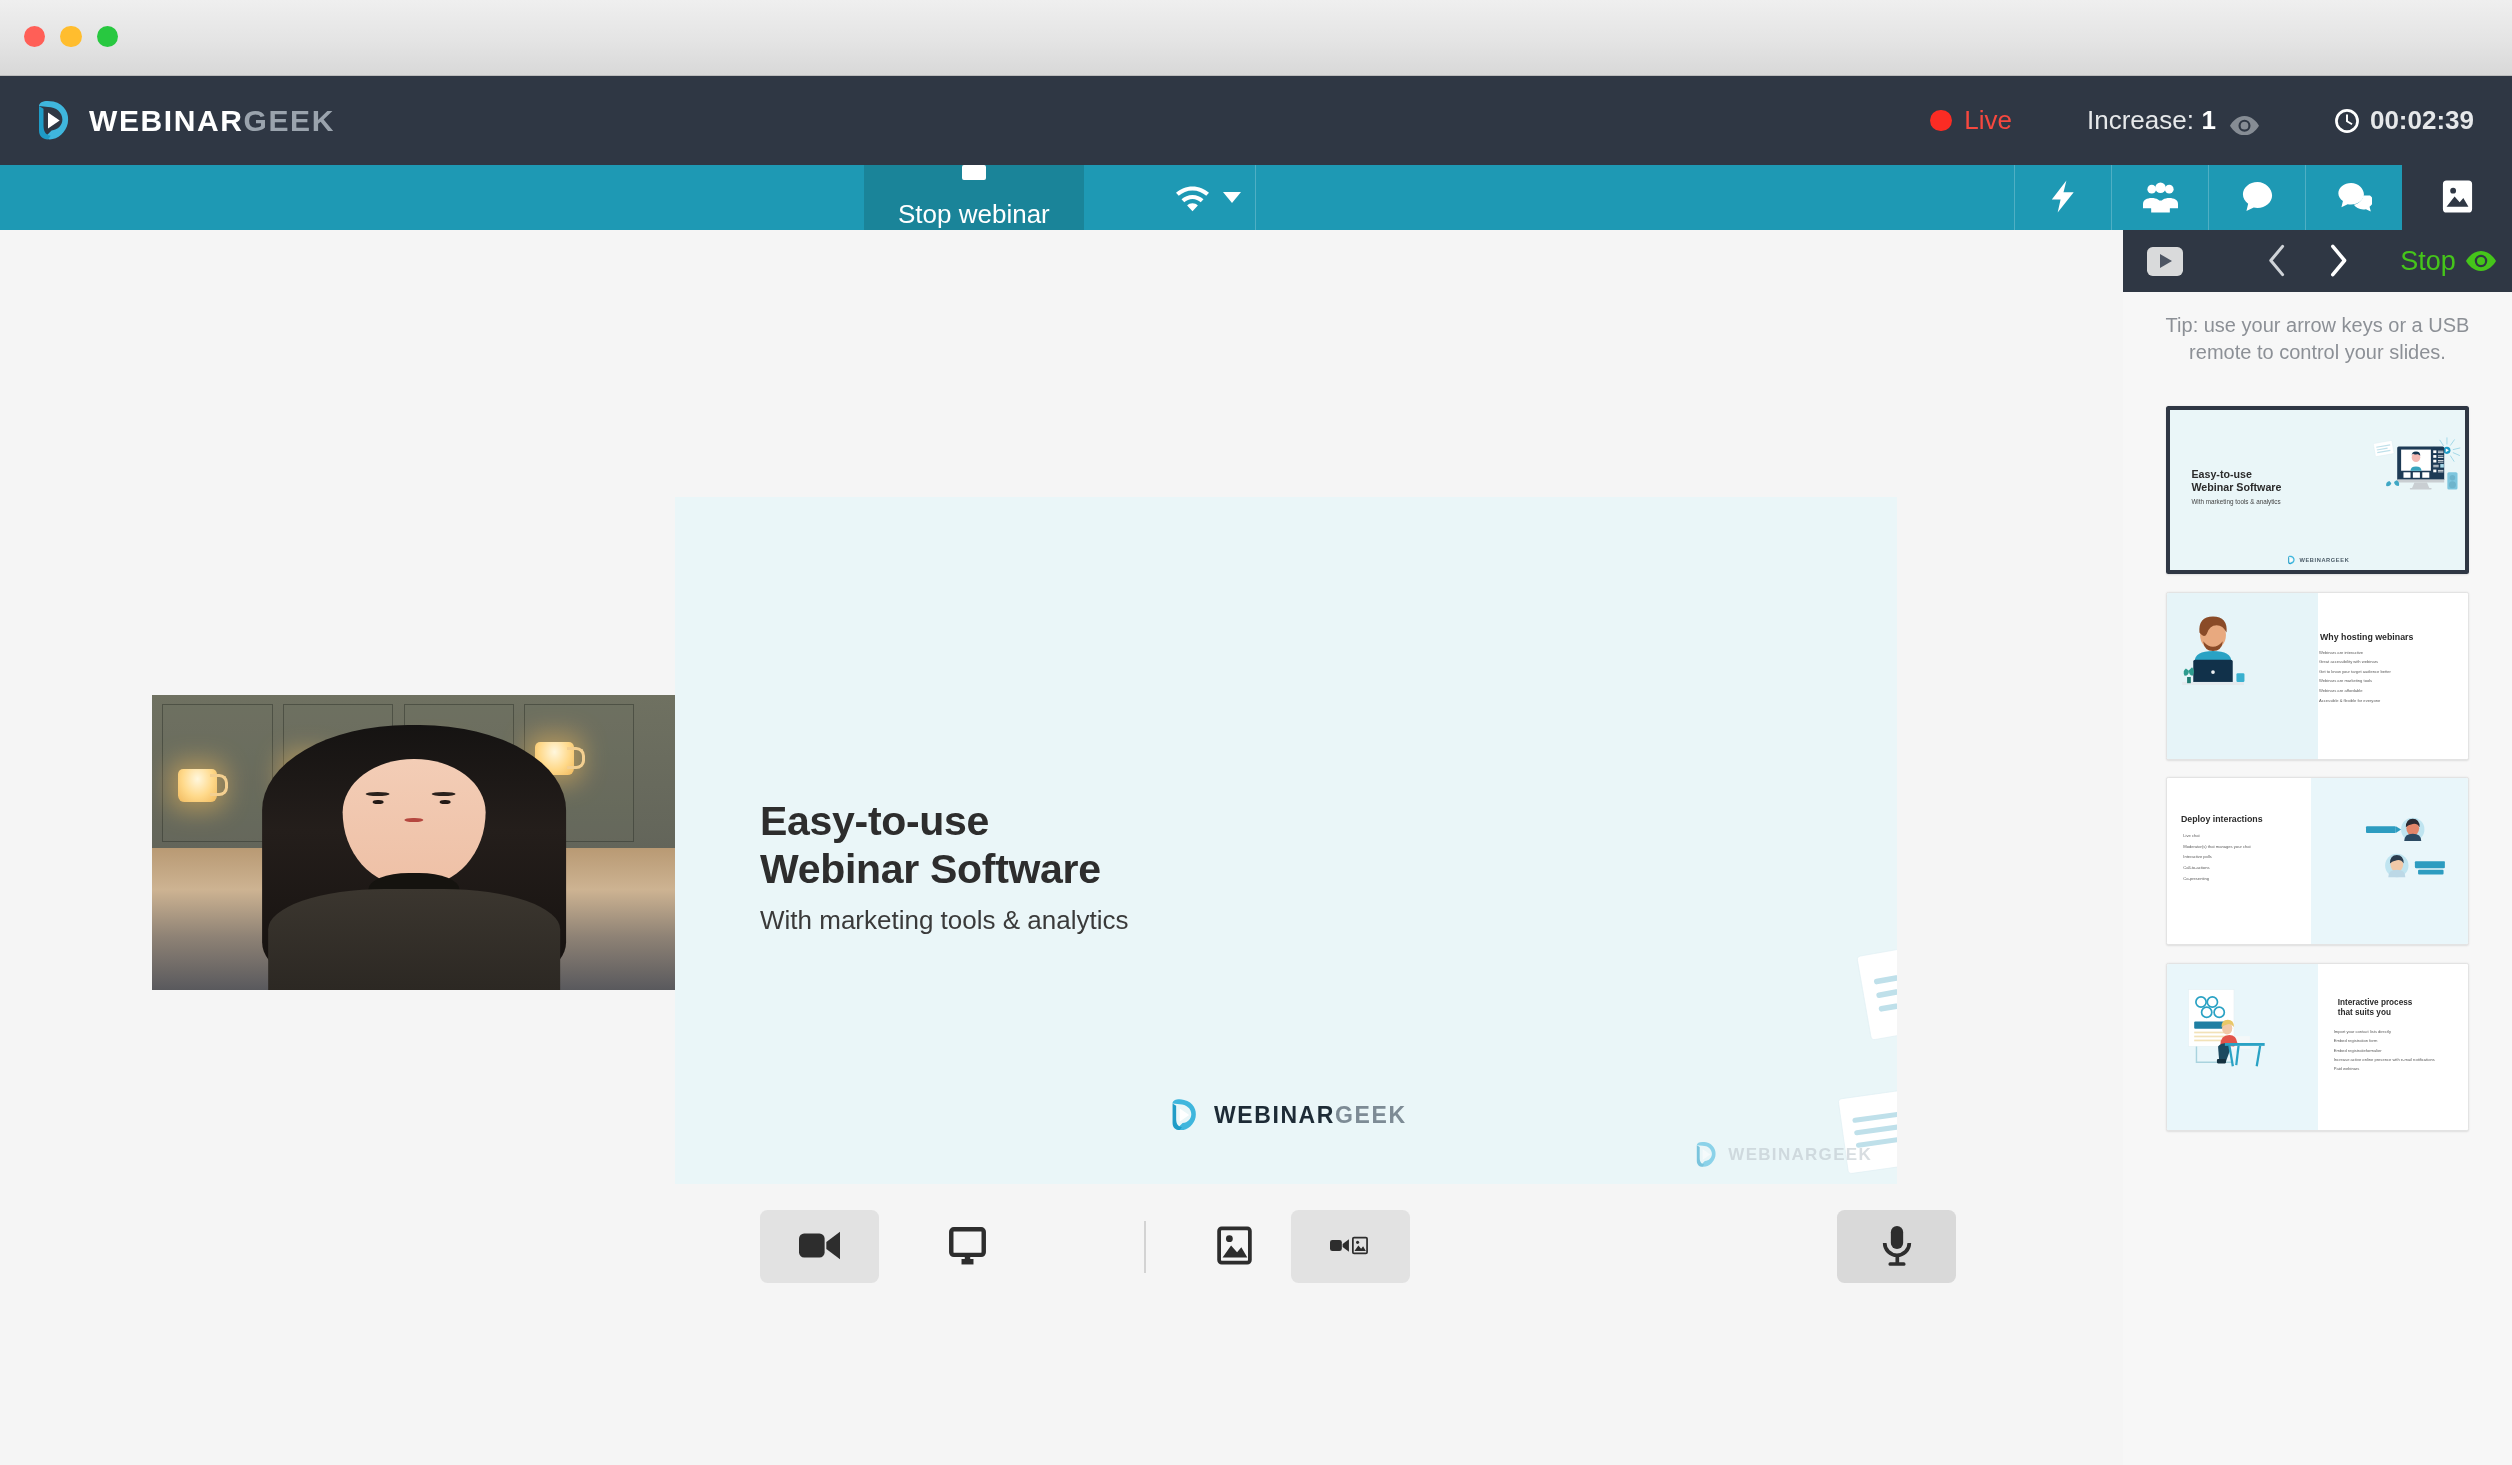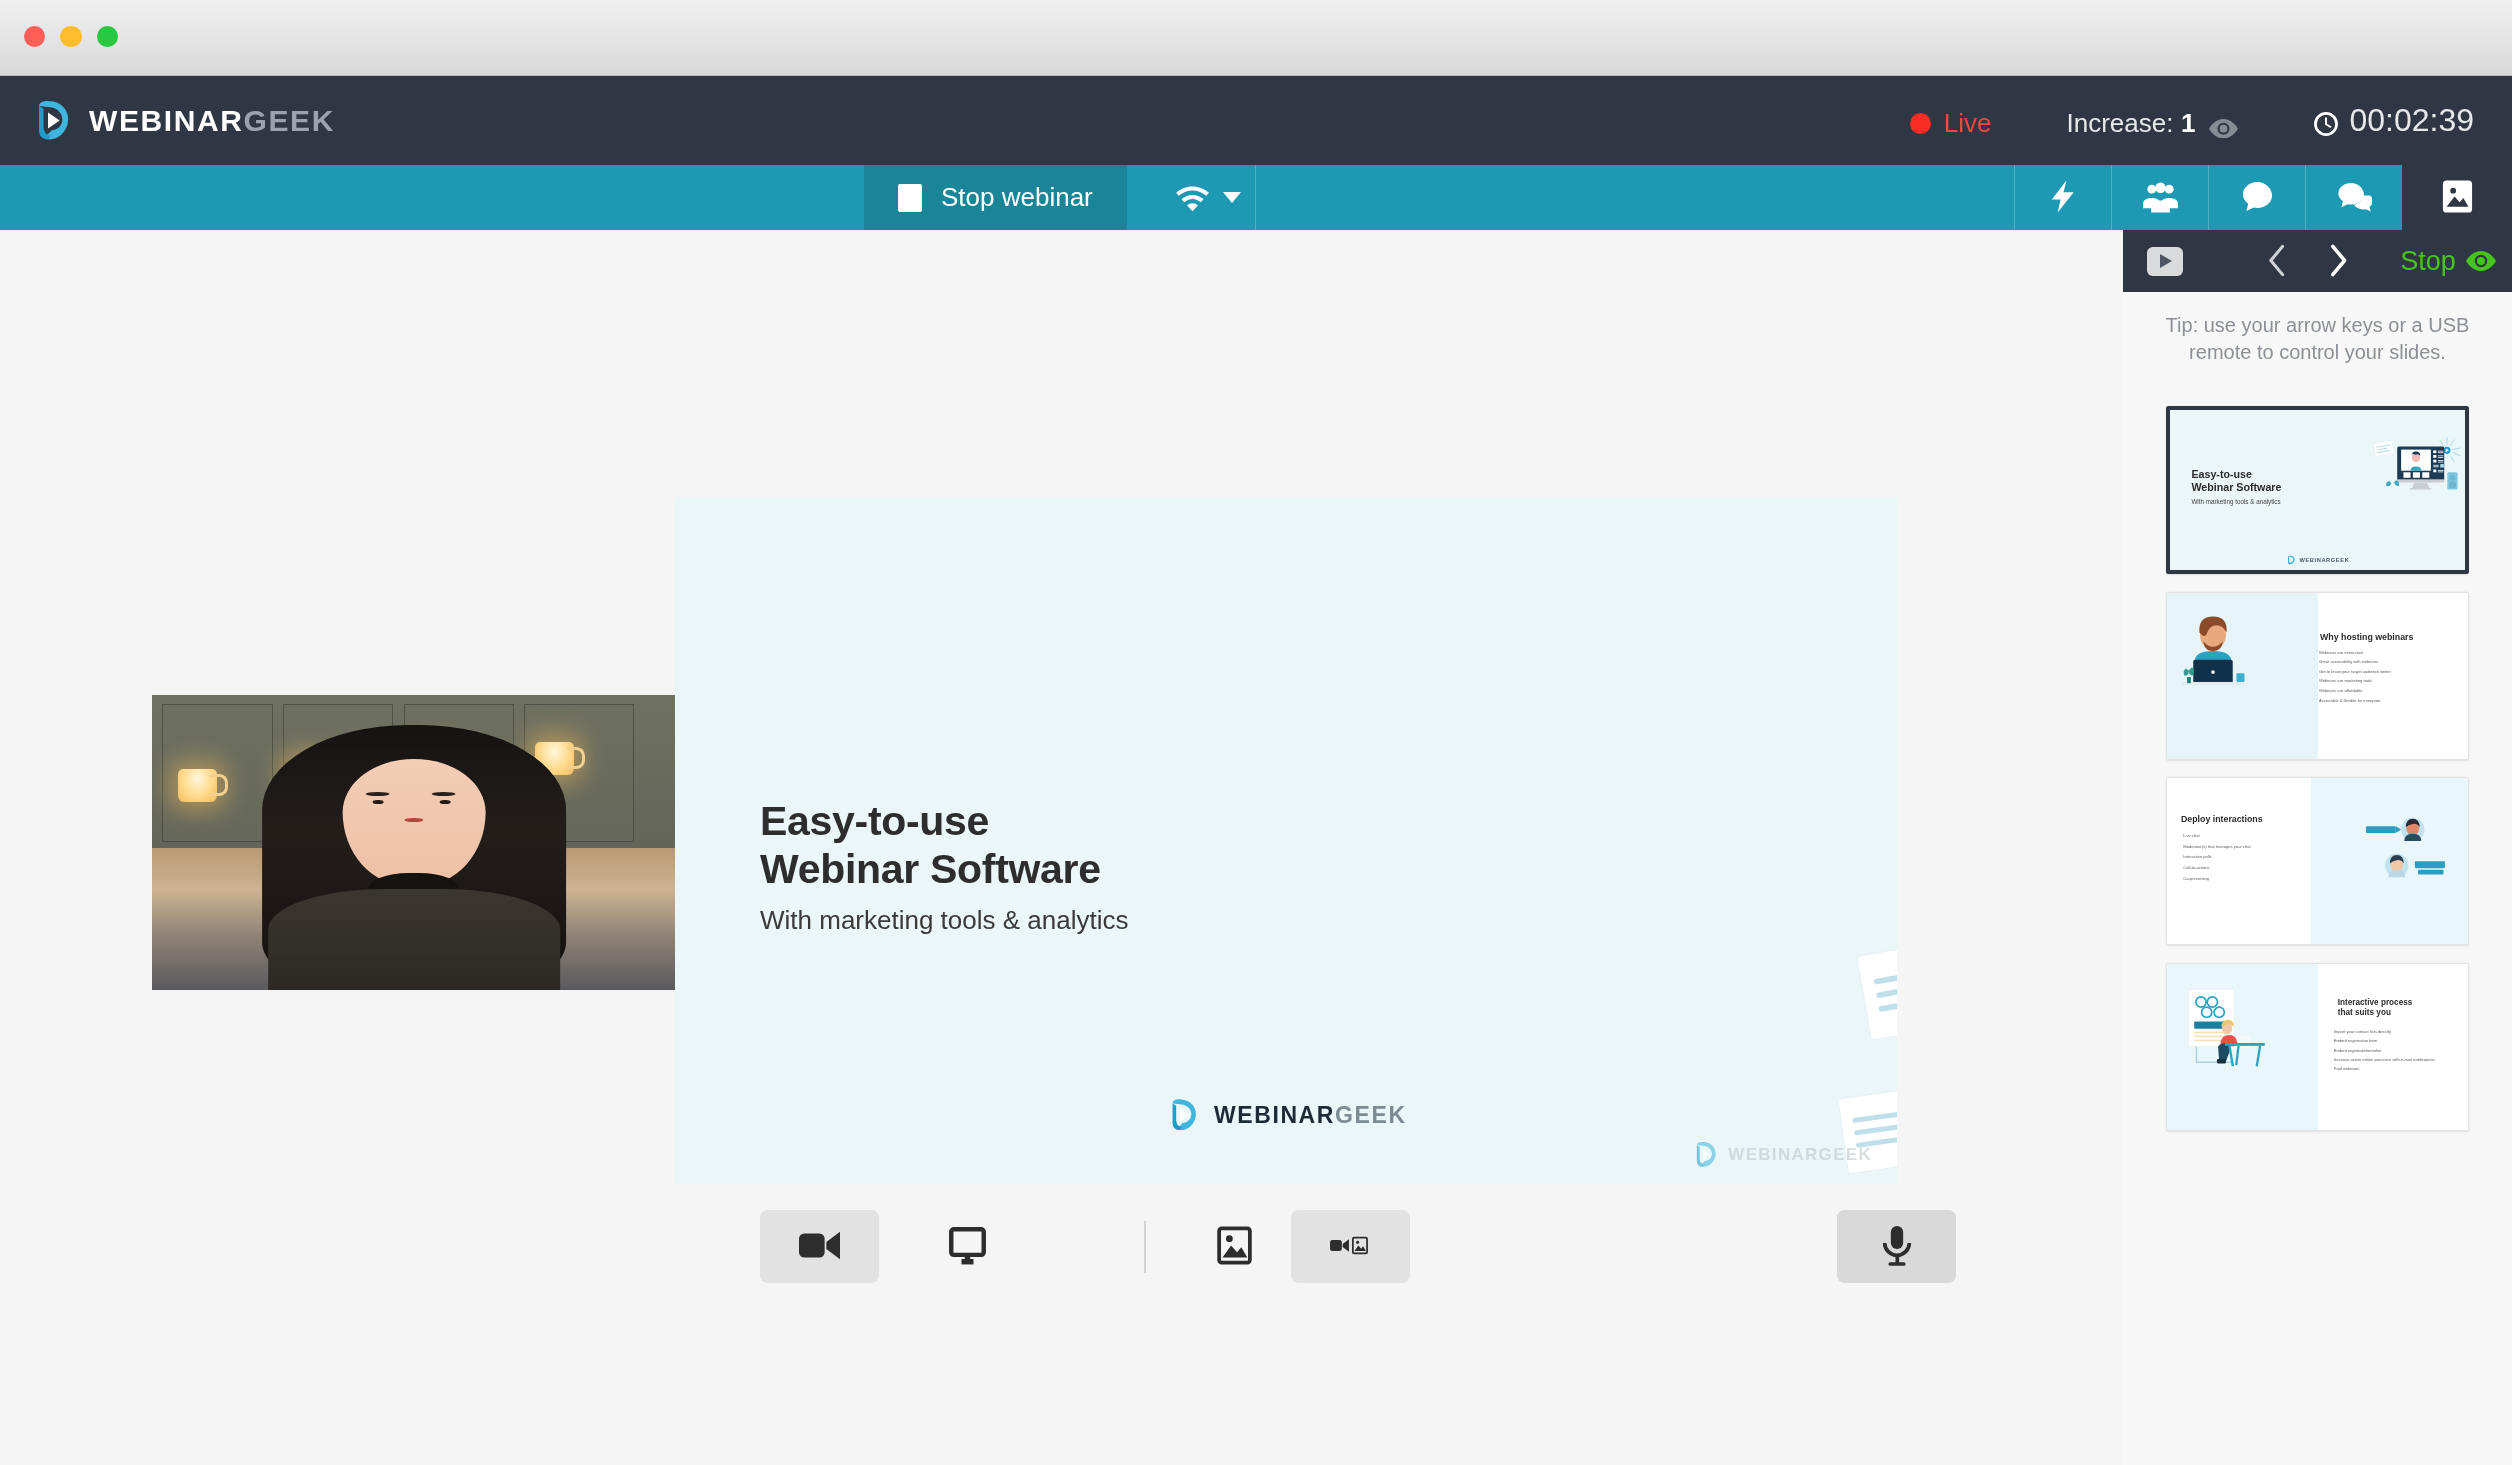--- a/index.html
+++ b/index.html
@@ -57,32 +57,32 @@
   .header-right{
     margin-left:auto; margin-right:38px;
     display:flex; align-items:flex-end;
   }
   .live-pill{ display:flex; align-items:center; }
   .live-dot{ width:21.4px; height:21.4px; border-radius:50%; background:#fb2c24; }
   .live-text{ margin-left:12.6px; font-size:26px; color:#f6483f; font-weight:300; }
   .viewers{ display:flex; align-items:center; margin-left:75px; font-size:26px; color:#e6e8ea; font-weight:300; }
   .viewers b{ font-weight:bold; margin-left:7.5px; color:#fff; }
   .eye-grey{ margin-left:14px; width:29px; height:19px; color:#868c94; }
-  .timer{ display:flex; align-items:center; margin-left:75px; font-size:32px; color:#e6e8ea; font-weight:400; }
+  .timer{ display:flex; align-items:center; margin-left:75px; font-size:26px; color:#e6e8ea; font-weight:700; }
   .clock-ic{ width:26px; height:26px; margin-right:10px; color:#fff; }
 
   
   .teal-bar{
     position:absolute; left:0; top:165px; width:2512px; height:65px;
     background:#1e99b4; display:flex; align-items:stretch;
   }
   .stop-webinar{
     position:absolute; left:864px; top:0; height:65px;
     padding:0 34px; background:#1a8499;
-    display:flex; align-items:center; gap:19px; cursor:pointer;
+    display:flex; align-items:center; gap:19px; cursor:pointer;flex-direction:column;
   }
   .stop-sq{ width:24px; height:28px; background:#fff; border-radius:1.9px; }
   .stop-label{ font-size:26px; color:#fff; font-weight:400; }
   .wifi-btn{
     position:absolute; left:1161px; top:0; height:65px; width:95px;
     display:flex; align-items:center; justify-content:center; gap:14px;
     border-right:0.6px solid rgba(255,255,255,.22); cursor:pointer;
   }
   .wifi-ic{ width:33px; height:26px; color:#fff; }
   .caret{ width:0;height:0;border-left:9.4px solid transparent;border-right:9.4px solid transparent;border-top:11.3px solid #fff; }

